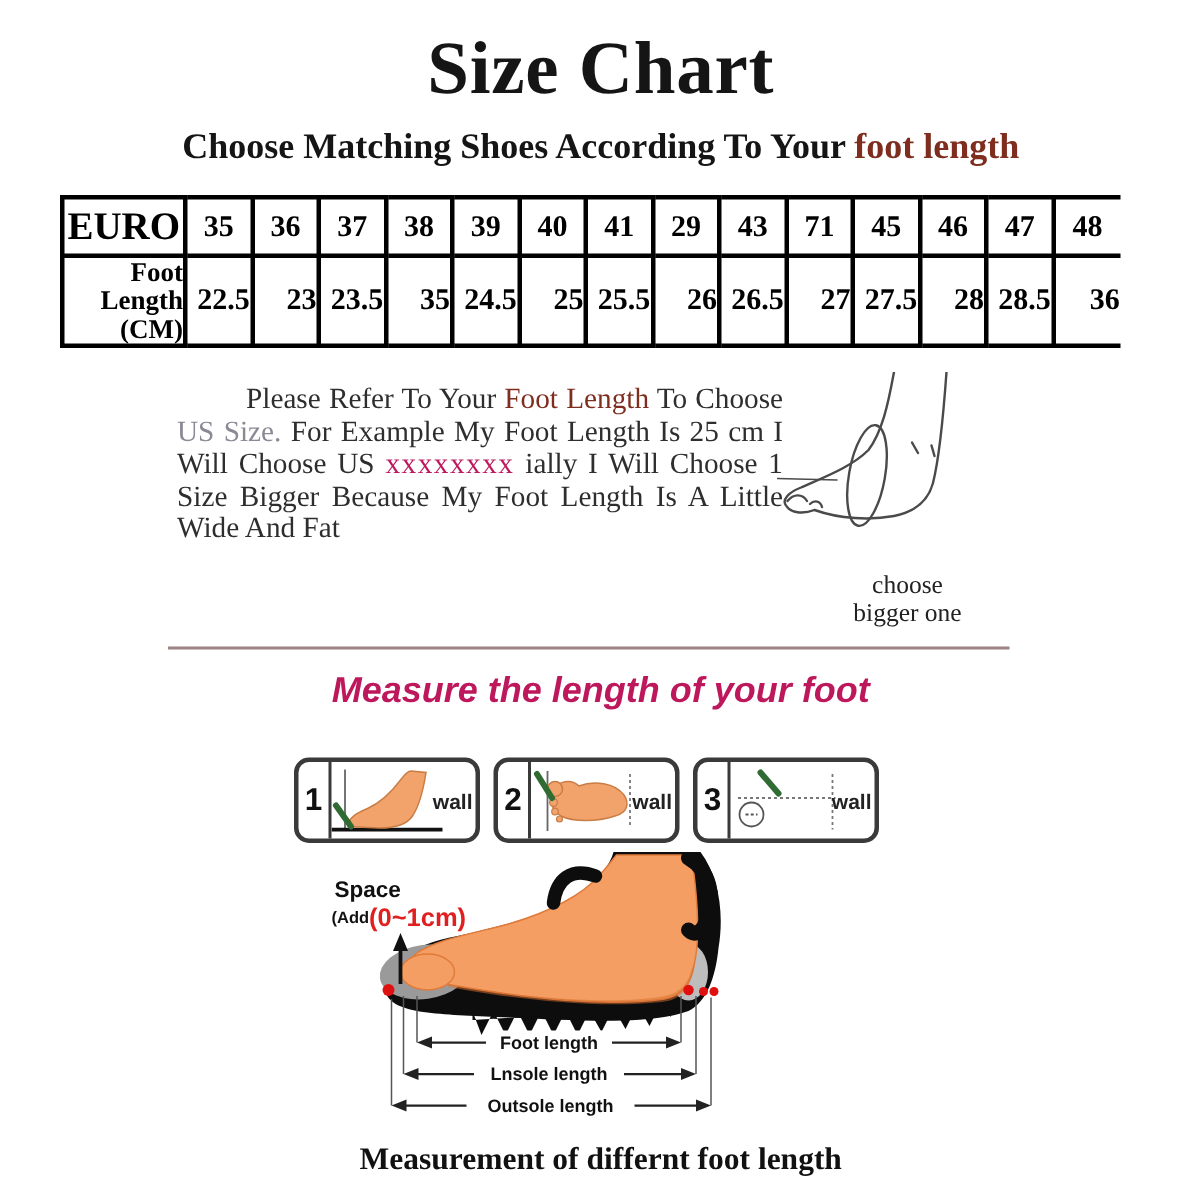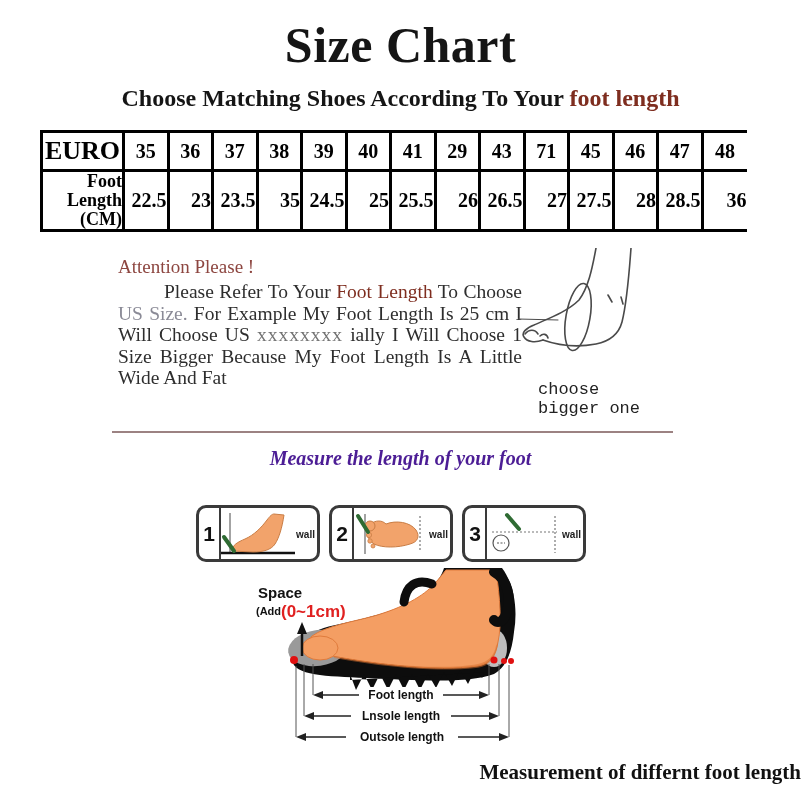--- a/index.html
+++ b/index.html
@@ -29,50 +29,50 @@
   .size-table th.rowhead{font-size:26px;}
   .preline{white-space:pre-line;}
   .size-table th.multiline{font-size:18px;line-height:1.05;}
   .attention{position:absolute;left:118px;top:256px;width:404px;}
   .att-heading{font-size:19px;color:#8d4640;margin:0 0 3px 0;}
   .att-body{
     margin:0;font-size:19.5px;line-height:21.5px;text-align:justify;
     color:#2e2e2e;text-indent:46px;
   }
   .muted{color:#8a8a96;}
-  .redx{color:#737373;letter-spacing:1px;}
+  .redx{color:#be185d;letter-spacing:1px;}
   .foot-sketch{position:absolute;left:518px;top:248px;width:162px;height:126px;}
   .choose-note{
-    position:absolute;left:538px;top:380px;width:134px;
-    font-size:17px;line-height:19px;color:#222;font-family:Liberation Mono, monospace;
+    position:absolute;left:538px;top:380px;width:134px;text-align:center;
+    font-size:17px;line-height:19px;color:#222;
   }
   .divider{position:absolute;left:112px;top:431px;width:561px;height:2px;background:#9c8282;}
   .measure-heading{
     position:absolute;top:447px;left:0;width:100%;text-align:center;
-    font-family:Liberation Serif, serif;font-style:italic;font-weight:bold;
-    font-size:20px;color:#4c1d95;
+    font-family:Liberation Sans, sans-serif;font-style:italic;font-weight:bold;
+    font-size:24px;color:#be185d;
   }
   .steps{position:absolute;left:196px;top:505px;display:flex;gap:9px;}
   .step{
     position:relative;width:124px;height:57px;background:#fff;
     border:3px solid #3a3a3a;border-radius:10px;box-sizing:border-box;
   }
   .step-num{
     position:absolute;left:0;top:0;bottom:0;width:20px;border-right:2px solid #3a3a3a;
     display:flex;align-items:center;justify-content:center;
     font-family:"Liberation Sans", sans-serif;font-weight:bold;font-size:21px;color:#111;
   }
   .step-art{position:absolute;left:22px;top:2px;width:76px;height:47px;}
   .wall-label{
     position:absolute;right:2px;top:50%;transform:translateY(-50%);
-    font-family:"Liberation Sans", sans-serif;font-weight:bold;font-size:10px;color:#222;
-  }
-  .shoe-diagram{position:absolute;left:256px;top:568px;width:334px;height:192px;text-decoration:underline;}
+    font-family:"Liberation Sans", sans-serif;font-weight:bold;font-size:14px;color:#222;
+  }
+  .shoe-diagram{position:absolute;left:221px;top:568px;width:334px;height:192px;text-decoration:underline;}
   .caption{
-    position:absolute;top:760px;left:0;width:100%;text-align:right;
+    position:absolute;top:760px;left:0;width:100%;text-align:center;
     font-size:21px;font-weight:bold;color:#111;
   }
   svg text{font-family:"Liberation Sans", sans-serif;}
 </style>
 </head>
 <body>
 
 <div class="page">
 
   <h1 class="page-title">Size Chart</h1>
@@ -121,21 +121,20 @@
         <td>27</td>
         <td>27.5</td>
         <td>28</td>
         <td>28.5</td>
         <td>36</td>
       </tr>
     </tbody>
   </table>
 
   <div class="attention">
-    <div class="att-heading">Attention Please !</div>
     <p class="att-body"><span>Please Refer To Your </span><span class="maroon">Foot Length</span><span> To Choose </span><span class="muted">US Size.</span><span> For Example My Foot Length Is 25 cm I Will Choose US </span><span class="redx">xxxxxxxx</span><span> ially I Will Choose 1 Size Bigger Because My Foot Length Is A Little Wide And Fat</span></p>
   </div>
 
   <svg class="foot-sketch" viewBox="0 0 162 126">
     <g fill="none" stroke="#4a4a4a" stroke-width="1.6" stroke-linecap="round">
       <path d="M78,0 C74,22 70,40 61,52 C49,64 29,71 16,77 C8,80 3,85 6,89 C9,94 17,95 25,92"></path>
       <path d="M25,92 C42,98 62,99 78,96 C93,93 101,85 104,74 C108,58 111,28 113,0"></path>
       <path d="M7,86 C11,81 17,81 20,86"></path>
       <path d="M22,88 C25,85 29,86 30,90"></path>
       <ellipse cx="60" cy="69" rx="12" ry="34" transform="rotate(10 60 69)"></ellipse>

